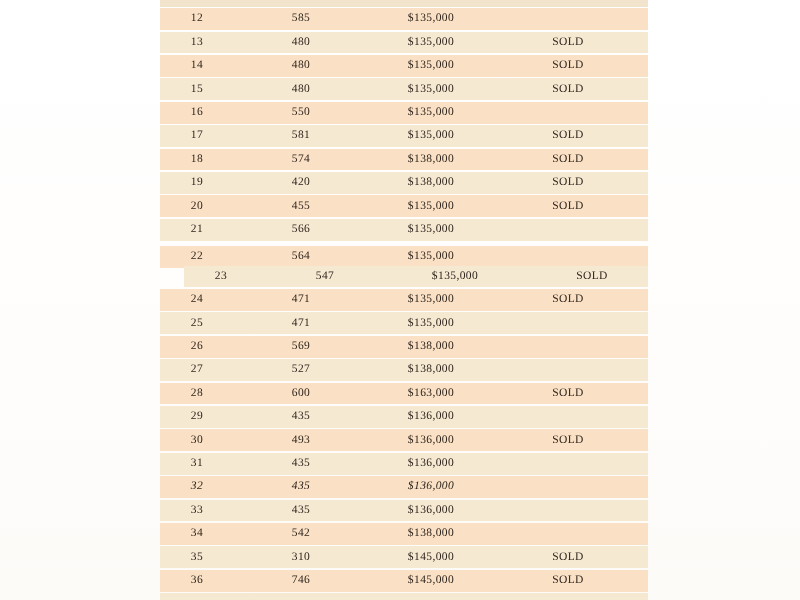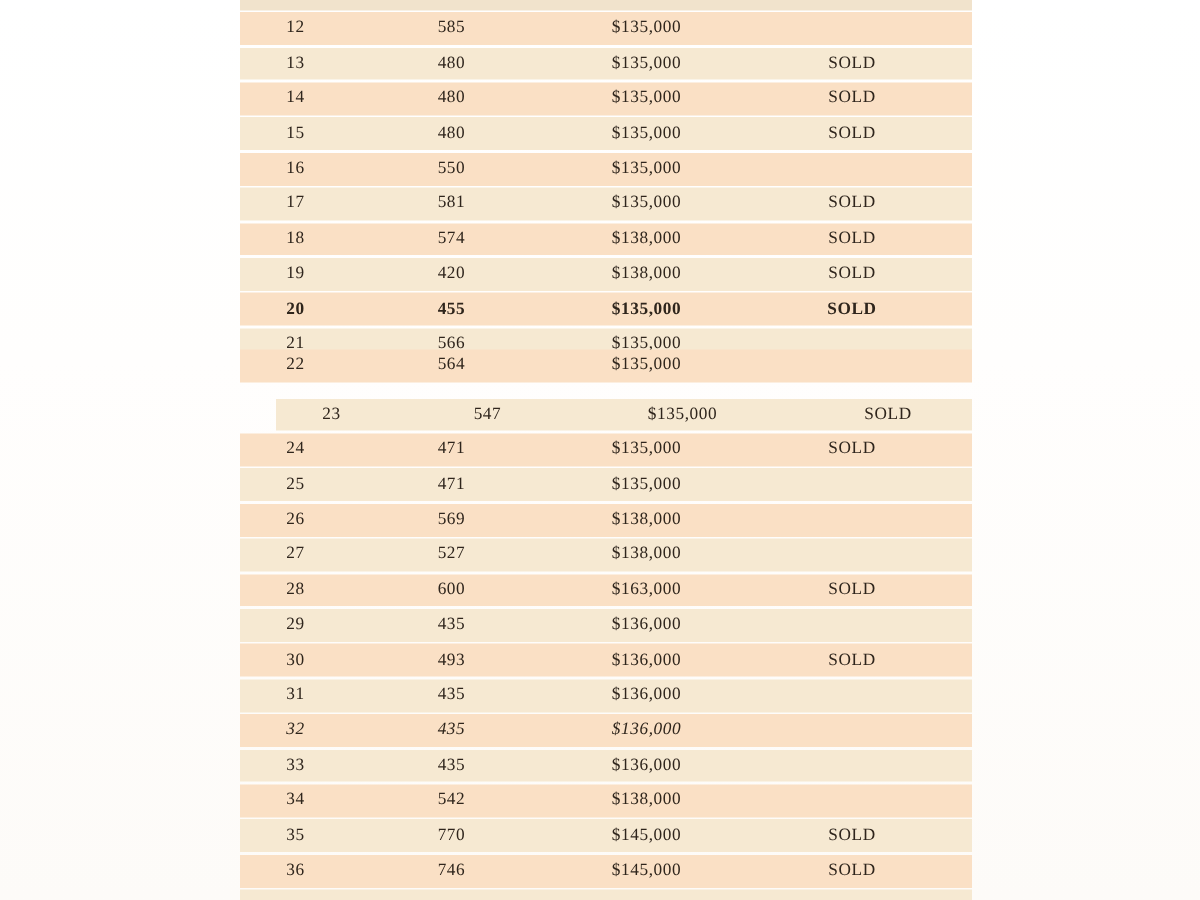--- a/index.html
+++ b/index.html
@@ -161,35 +161,35 @@
         <div class="cell col-price">$138,000</div>
         <div class="cell col-status">SOLD</div>
       </div>
       <div class="row even" style="position: absolute; top: 171.2px;">
         <div class="band"></div>
         <div class="cell col-lot">19</div>
         <div class="cell col-size">420</div>
         <div class="cell col-price">$138,000</div>
         <div class="cell col-status">SOLD</div>
       </div>
-      <div class="row odd" style="position: absolute; top: 194.6px; font-weight: bold;">
+      <div class="row odd" style="position: absolute; top: 194.6px;">
         <div class="band"></div>
         <div class="cell col-lot">20</div>
         <div class="cell col-size">455</div>
         <div class="cell col-price">$135,000</div>
         <div class="cell col-status">SOLD</div>
       </div>
       <div class="row even" style="position: absolute; top: 218px;">
         <div class="band"></div>
         <div class="cell col-lot">21</div>
         <div class="cell col-size">566</div>
         <div class="cell col-price">$135,000</div>
         <div class="cell col-status"></div>
       </div>
-      <div class="row odd" style="position: absolute; top: 232px;">
+      <div class="row odd" style="position: absolute; top: 245px;">
         <div class="band"></div>
         <div class="cell col-lot">22</div>
         <div class="cell col-size">564</div>
         <div class="cell col-price">$135,000</div>
         <div class="cell col-status"></div>
       </div>
       <div class="row even" style="position: absolute; top: 264.8px; margin-left: 24px;">
         <div class="band"></div>
         <div class="cell col-lot">23</div>
         <div class="cell col-size">547</div>
@@ -268,21 +268,21 @@
       <div class="row odd" style="position: absolute; top: 522.2px;">
         <div class="band"></div>
         <div class="cell col-lot">34</div>
         <div class="cell col-size">542</div>
         <div class="cell col-price">$138,000</div>
         <div class="cell col-status"></div>
       </div>
       <div class="row even" style="position: absolute; top: 545.6px;">
         <div class="band"></div>
         <div class="cell col-lot">35</div>
-        <div class="cell col-size">770</div>
+        <div class="cell col-size">310</div>
         <div class="cell col-price">$145,000</div>
         <div class="cell col-status">SOLD</div>
       </div>
       <div class="row odd" style="position: absolute; top: 569px;">
         <div class="band"></div>
         <div class="cell col-lot">36</div>
         <div class="cell col-size">746</div>
         <div class="cell col-price">$145,000</div>
         <div class="cell col-status">SOLD</div>
       </div>

